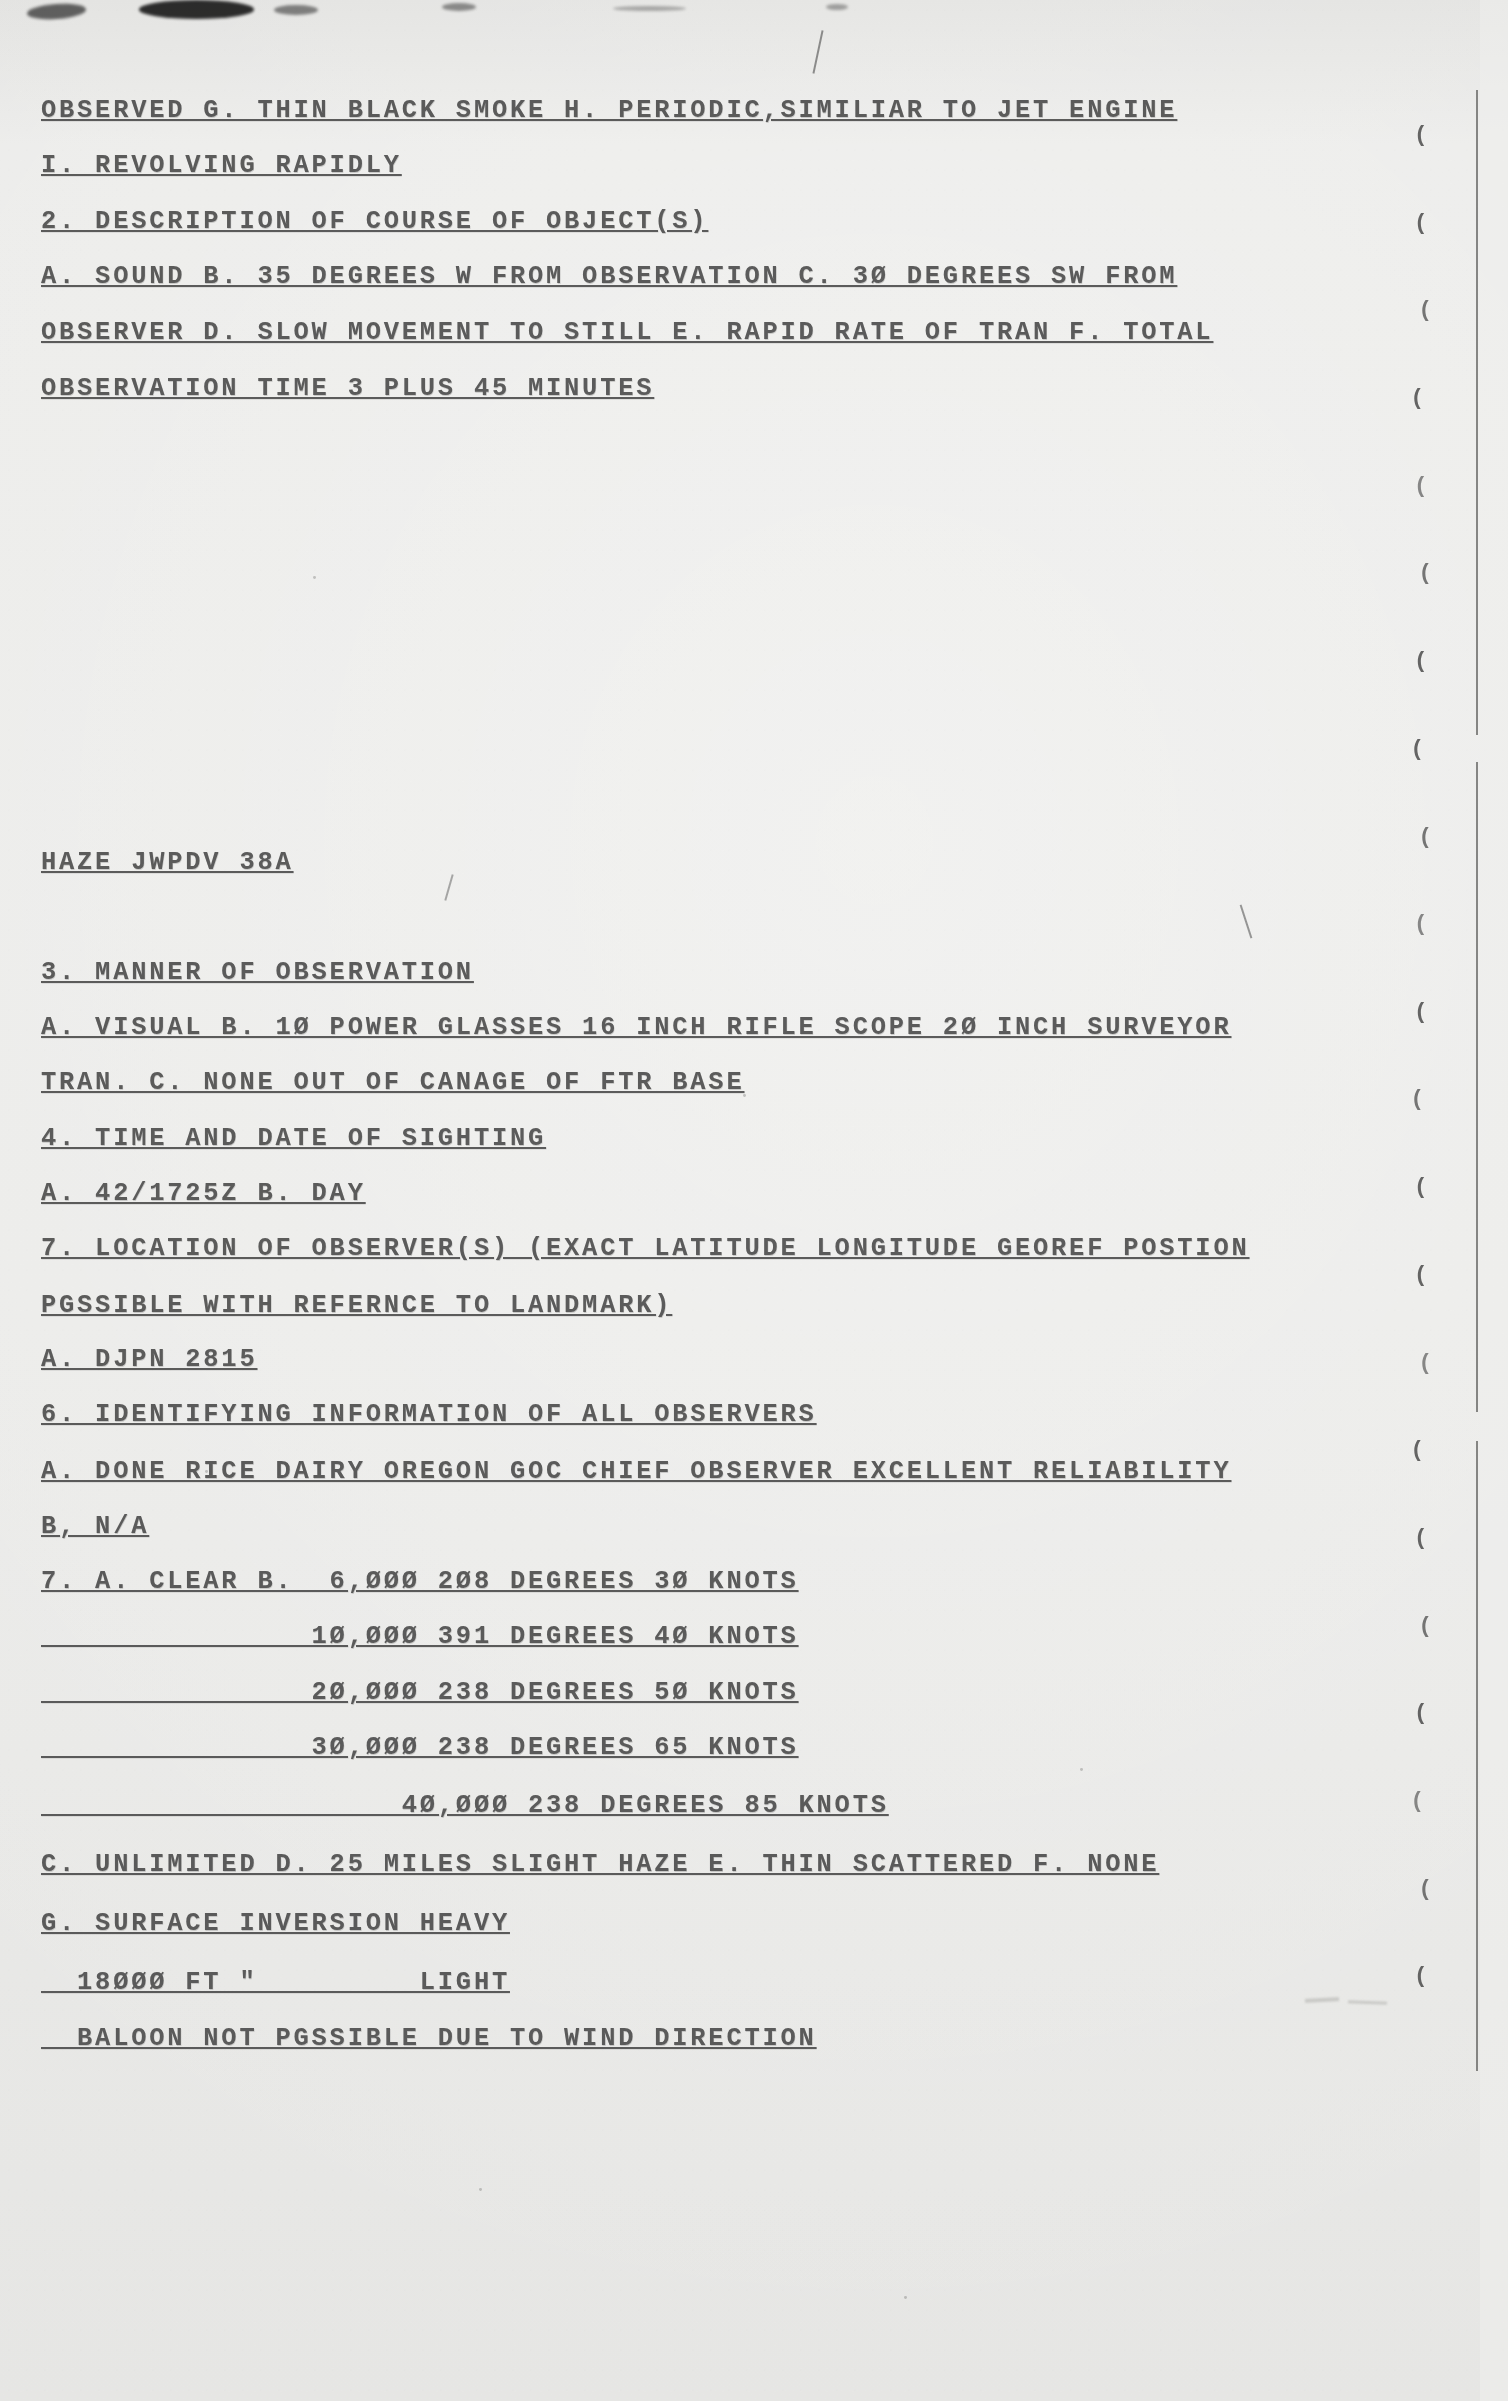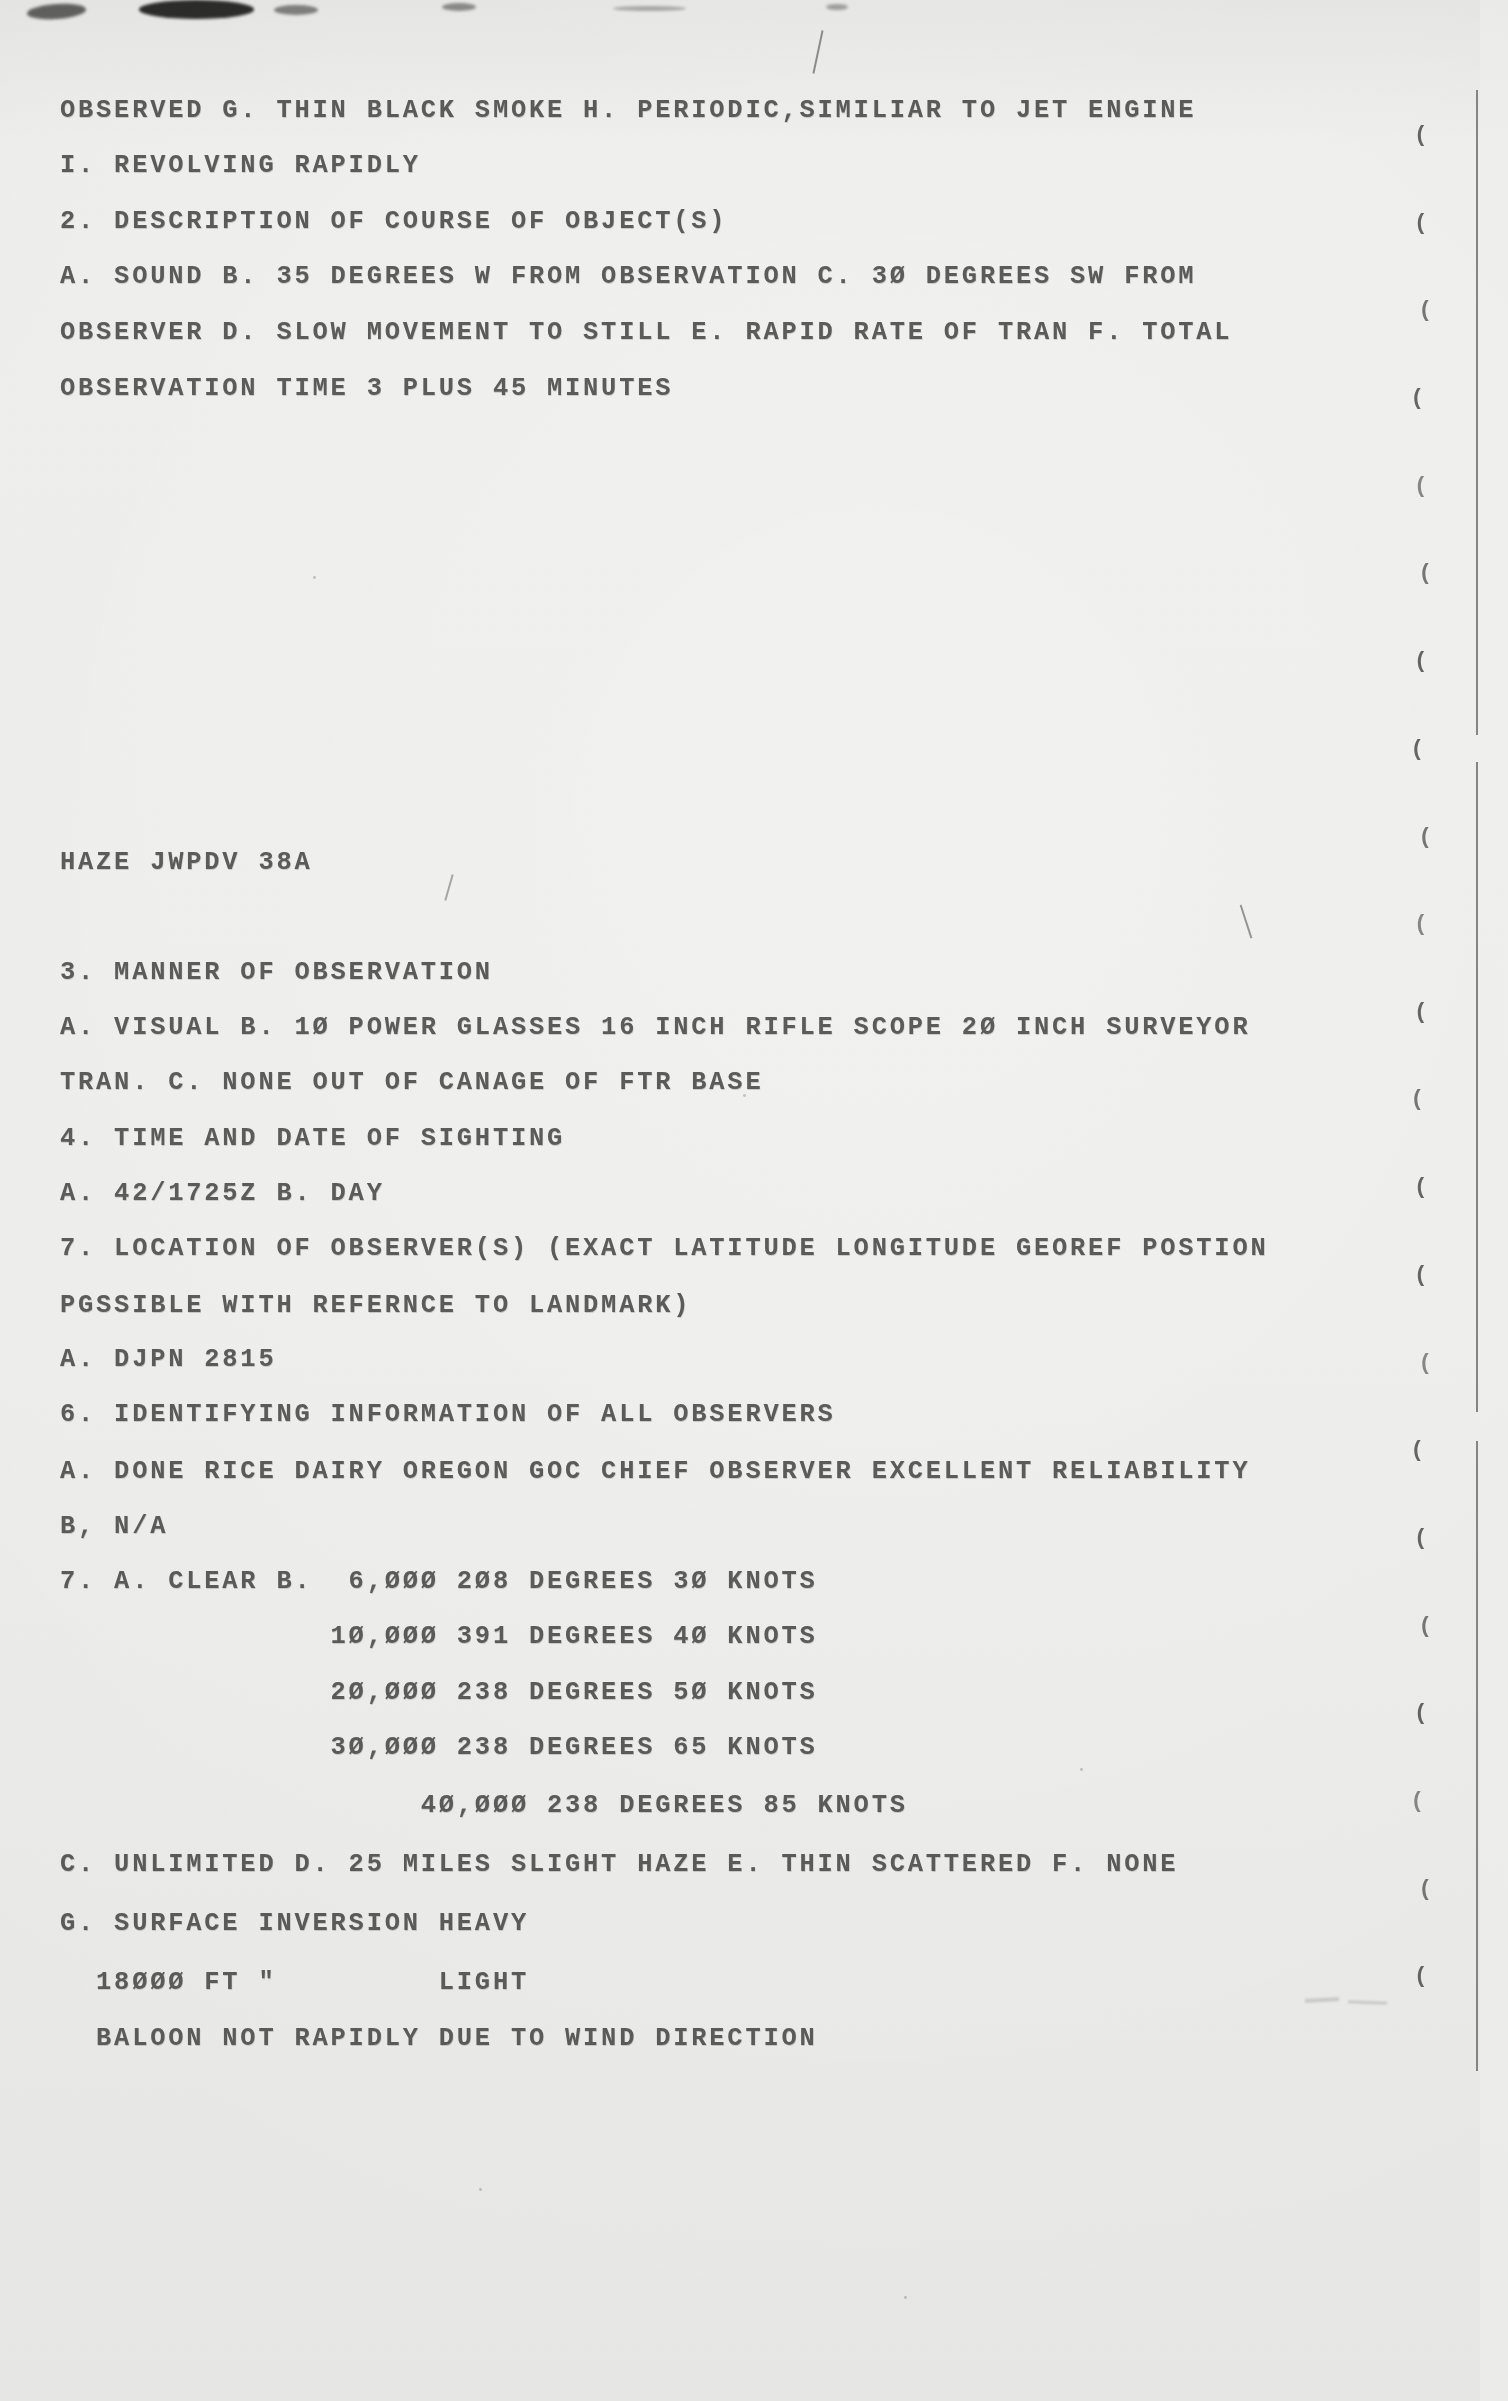--- a/index.html
+++ b/index.html
@@ -25,30 +25,31 @@
     position: absolute;
     inset: 0;
     background-image:
       radial-gradient(rgba(120,120,118,0.05) 0.5px, transparent 0.7px),
       radial-gradient(rgba(255,255,255,0.06) 0.5px, transparent 0.7px);
     background-size: 18px 20px, 26px 23px;
     background-position: 0 0, 8.3px 11.2px;
   }
   .tline {
     position: absolute;
-    left: 60px;
+    left: 41px;
     white-space: pre;
     font-size: 25.4px;
     font-weight: 700;
     letter-spacing: 2.8px;
     line-height: 29px;
     color: #474747;
     opacity: 0.88;
     filter: blur(0.3px);
     text-shadow: 0.5px 0.5px 0 rgba(70,70,70,0.25);
+    text-decoration: underline;
   }
   .mmark {
     position: absolute;
     left: 1414px;
     font-size: 22.5px;
     font-weight: 700;
     color: #424242;
     opacity: 0.8;
     filter: blur(0.2px);
   }
@@ -125,21 +126,21 @@
 <div class="tline" style="top:1457px">A. DONE RICE DAIRY OREGON GOC CHIEF OBSERVER EXCELLENT RELIABILITY</div>
 <div class="tline" style="top:1512px">B, N/A</div>
 <div class="tline" style="top:1567px">7. A. CLEAR B.  6,ØØØ 2Ø8 DEGREES 3Ø KNOTS</div>
 <div class="tline" style="top:1622px">               1Ø,ØØØ 391 DEGREES 4Ø KNOTS</div>
 <div class="tline" style="top:1678px">               2Ø,ØØØ 238 DEGREES 5Ø KNOTS</div>
 <div class="tline" style="top:1733px">               3Ø,ØØØ 238 DEGREES 65 KNOTS</div>
 <div class="tline" style="top:1791px">                    4Ø,ØØØ 238 DEGREES 85 KNOTS</div>
 <div class="tline" style="top:1850px">C. UNLIMITED D. 25 MILES SLIGHT HAZE E. THIN SCATTERED F. NONE</div>
 <div class="tline" style="top:1909px">G. SURFACE INVERSION HEAVY</div>
 <div class="tline" style="top:1968px">  18ØØØ FT "         LIGHT</div>
-<div class="tline" style="top:2024px">  BALOON NOT RAPIDLY DUE TO WIND DIRECTION</div>
+<div class="tline" style="top:2024px">  BALOON NOT PGSSIBLE DUE TO WIND DIRECTION</div>
 
 <span class="mmark" style="top:122px">(</span>
 <span class="mmark" style="top:210px">(</span>
 <span class="mmark" style="top:297px">(</span>
 <span class="mmark" style="top:385px">(</span>
 <span class="mmark" style="top:473px">(</span>
 <span class="mmark" style="top:560px">(</span>
 <span class="mmark" style="top:648px">(</span>
 <span class="mmark" style="top:736px">(</span>
 <span class="mmark" style="top:824px">(</span>

